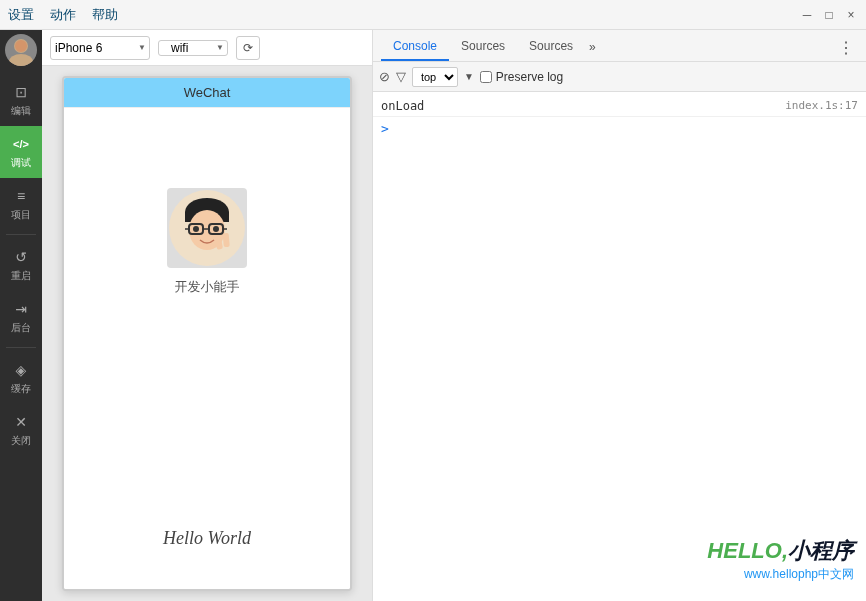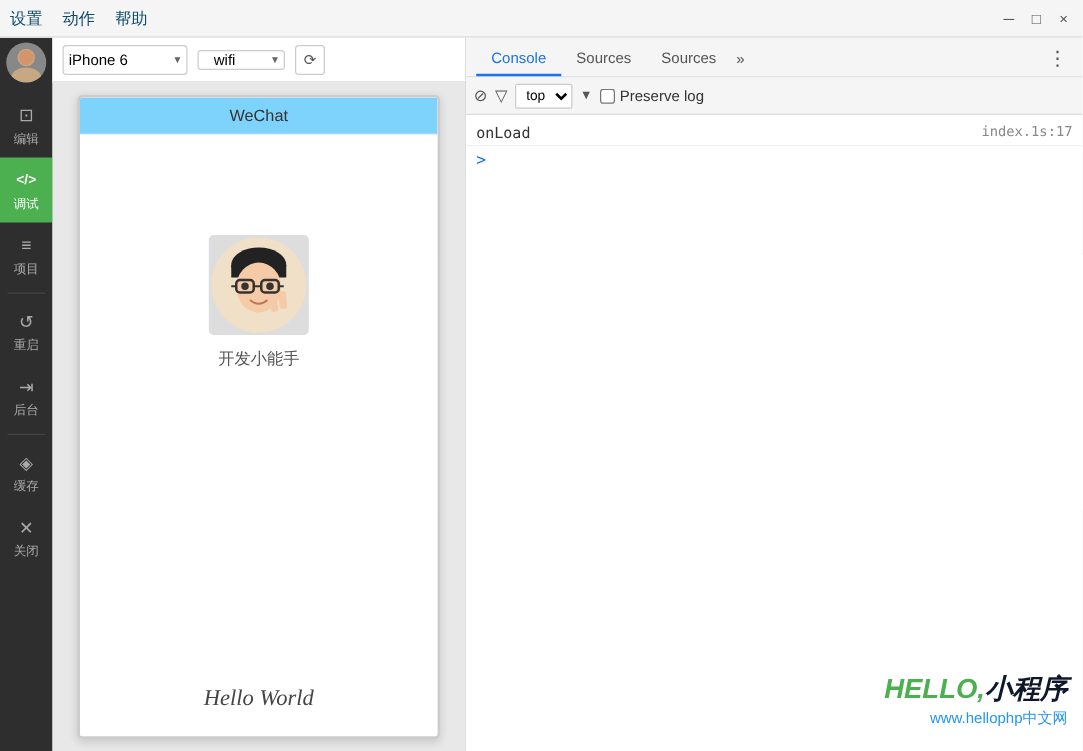--- a/index.html
+++ b/index.html
@@ -174,20 +174,21 @@
       background: #ddd;
       overflow: hidden;
       display: flex; align-items: center; justify-content: center;
       font-size: 40px;
     }
     .avatar-name { font-size: 13px; color: #555; }
     .hello-text {
       font-family: Georgia, serif;
       font-size: 18px;
       color: #444;
+      margin-bottom: 20px;
       font-style: italic;
     }
 
     
     .devtools-panel {
       flex: 1;
       background: #fff;
       display: flex;
       flex-direction: column;
       border-left: 1px solid #ddd;

